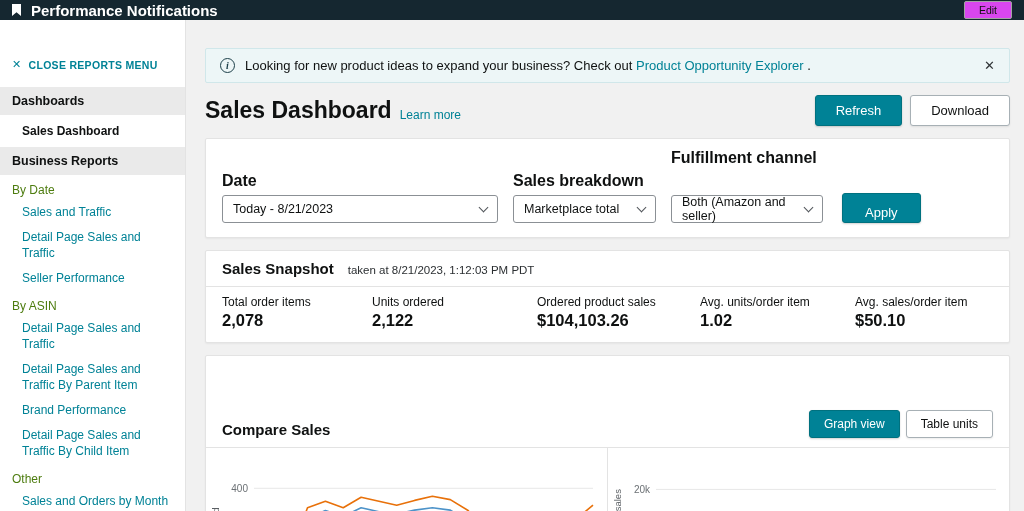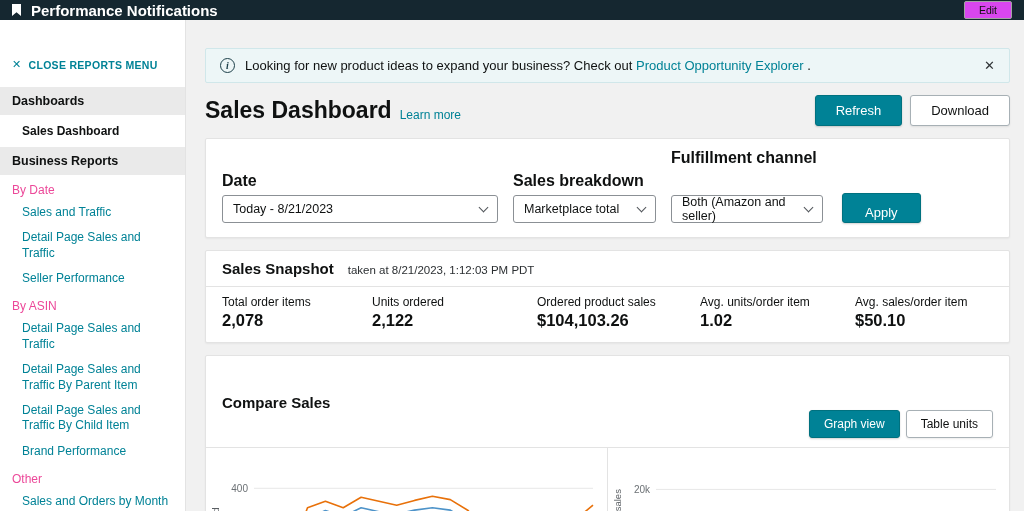--- a/index.html
+++ b/index.html
@@ -17,21 +17,21 @@
   .edit-btn { margin-left: auto; background: #d946ef; color: #111; font-size: 10.5px;
     padding: 2px 14px; border: 1px solid #a3a3a3; border-radius: 2px; cursor: pointer; font-family: inherit; }
   
   .layout { display: flex; height: 491px; }
   .sidebar { width: 186px; flex: none; background: #fff; border-right: 1px solid #e3e3e3; overflow: hidden; }
   .close-row { padding: 38px 12px 16px; color: #008296; font-size: 10.5px; font-weight: 700;
     letter-spacing: .3px; display: flex; gap: 7px; align-items: center; cursor: pointer; }
   .close-row .x { font-size: 11px; font-weight: 400; }
   .sec { background: #eaeaea; padding: 7px 12px; font-size: 12.5px; font-weight: 700; cursor: pointer; }
   .sb-item { padding: 9px 12px 9px 22px; font-size: 12px; font-weight: 700; cursor: pointer; }
-  .grp { padding: 8px 12px 3px; font-size: 12px; color: #ec4899; }
+  .grp { padding: 8px 12px 3px; font-size: 12px; color: #4d7c0f; }
   .lnk { display: block; padding: 5px 12px 5px 22px; font-size: 12px; color: #008296;
     line-height: 1.28; text-decoration: none; cursor: pointer; }
   
   .main { flex: 1; background: #f1f1f1; padding: 28px 14px 0 19px; overflow: hidden; }
   .banner { background: #edf6f7; border: 1px solid #d0e7ea; border-radius: 2px; height: 35px;
     display: flex; align-items: center; padding: 0 14px; gap: 10px; font-size: 13px; }
   .info-i { width: 15px; height: 15px; border: 1.5px solid #1c3f49; border-radius: 50%;
     color: #1c3f49; font-size: 10px; font-style: italic; font-weight: 700;
     font-family: "Liberation Serif", serif; display: flex; align-items: center; justify-content: center; flex: none; }
   .banner-link { color: #008296; cursor: pointer; text-decoration: none; }
@@ -62,21 +62,21 @@
   .snap-title { font-size: 15px; font-weight: 700; }
   .snap-taken { font-size: 11.5px; color: #2b2f32; }
   .snap-stats { display: flex; padding: 8px 16px 12px; }
   .stat { flex: none; }
   .stat:nth-child(1) { width: 150px; } .stat:nth-child(2) { width: 165px; }
   .stat:nth-child(3) { width: 163px; } .stat:nth-child(4) { width: 155px; }
   .stat-label { font-size: 12px; }
   .stat-value { font-size: 16.5px; font-weight: 700; margin-top: 2px; }
   
   .compare { padding-top: 10px; }
-  .comp-head { display: flex; align-items: center; padding: 0 16px 9px; }
+  .comp-head { display: flex; align-items: flex-end; padding: 0 16px 9px; }
   .comp-title { font-size: 15px; font-weight: 700; }
   .view-toggle { margin-left: auto; display: flex; gap: 6px; margin-top: 44px; }
   .charts-row { display: flex; border-top: 1px solid #e3e3e3; }
   .chart-panel { width: 50%; padding: 12px 6px 0 4px; display: flex; }
   .chart-panel.left { border-right: 1px solid #e3e3e3; }
   .ylab { writing-mode: vertical-rl; transform: rotate(180deg); font-size: 9.5px; color: #5a5f63;
     text-align: center; height: 150px; flex: none; width: 14px; }
   .chart-area { flex: 1; height: 210px; }
   .chart-area text { font-size: 10px; fill: #6b7074; font-family: "Liberation Sans", sans-serif; }
 </style>
@@ -98,22 +98,22 @@
     <div class="sec">Dashboards</div>
     <div class="sb-item">Sales Dashboard</div>
     <div class="sec">Business Reports</div>
     <div class="grp">By Date</div>
     <a class="lnk">Sales and Traffic</a>
     <a class="lnk">Detail Page Sales and Traffic</a>
     <a class="lnk">Seller Performance</a>
     <div class="grp">By ASIN</div>
     <a class="lnk">Detail Page Sales and Traffic</a>
     <a class="lnk">Detail Page Sales and Traffic By Parent Item</a>
+    <a class="lnk">Brand Performance</a>
     <a class="lnk">Detail Page Sales and Traffic By Child Item</a>
-    <a class="lnk">Brand Performance</a>
     <div class="grp">Other</div>
     <a class="lnk">Sales and Orders by Month</a>
   </aside>
 
   <div class="main">
 
     <div class="banner">
       <span class="info-i">i</span>
       <span>
         <span>Looking for new product ideas to expand your business? Check out</span>

